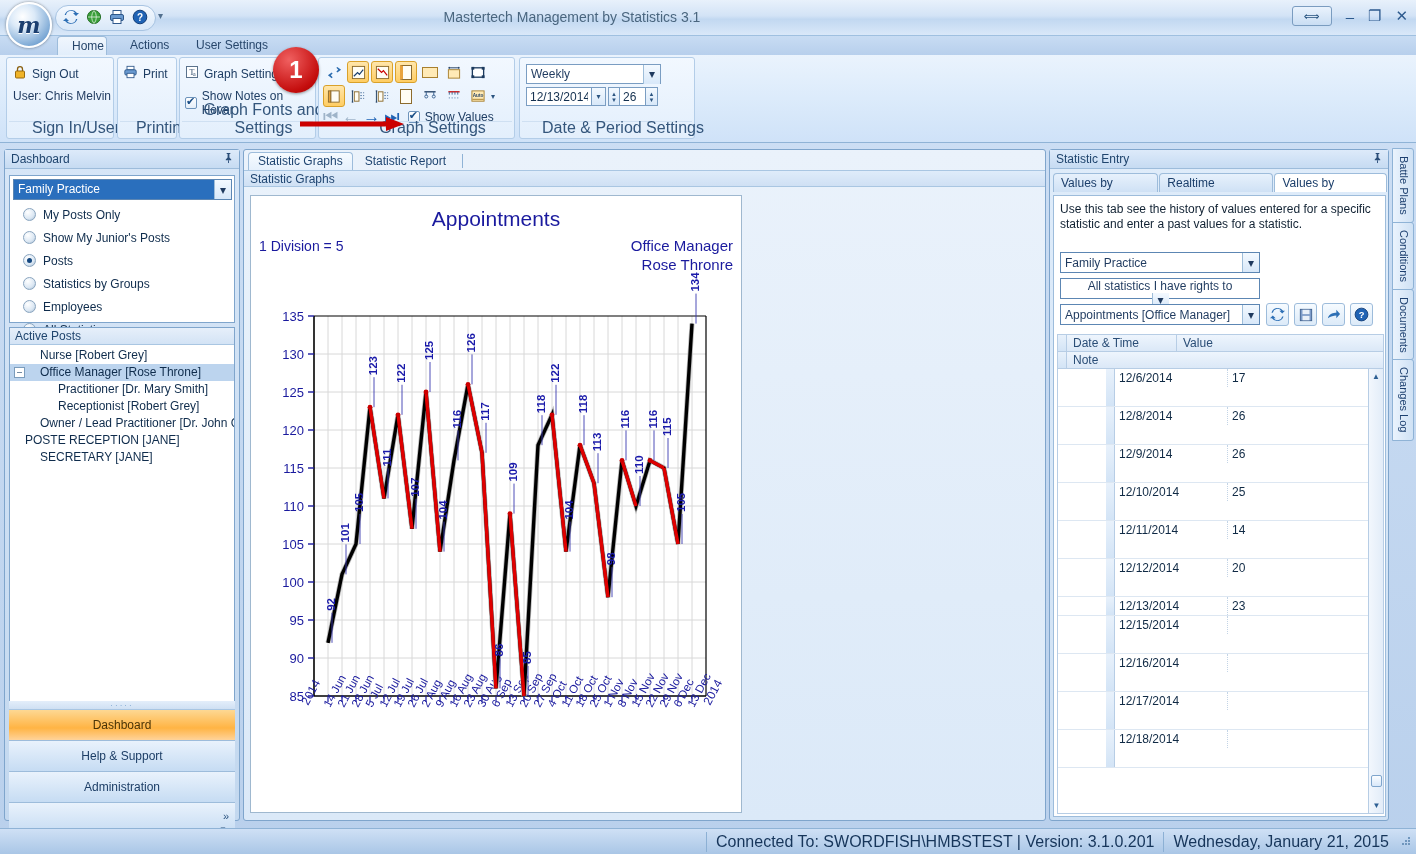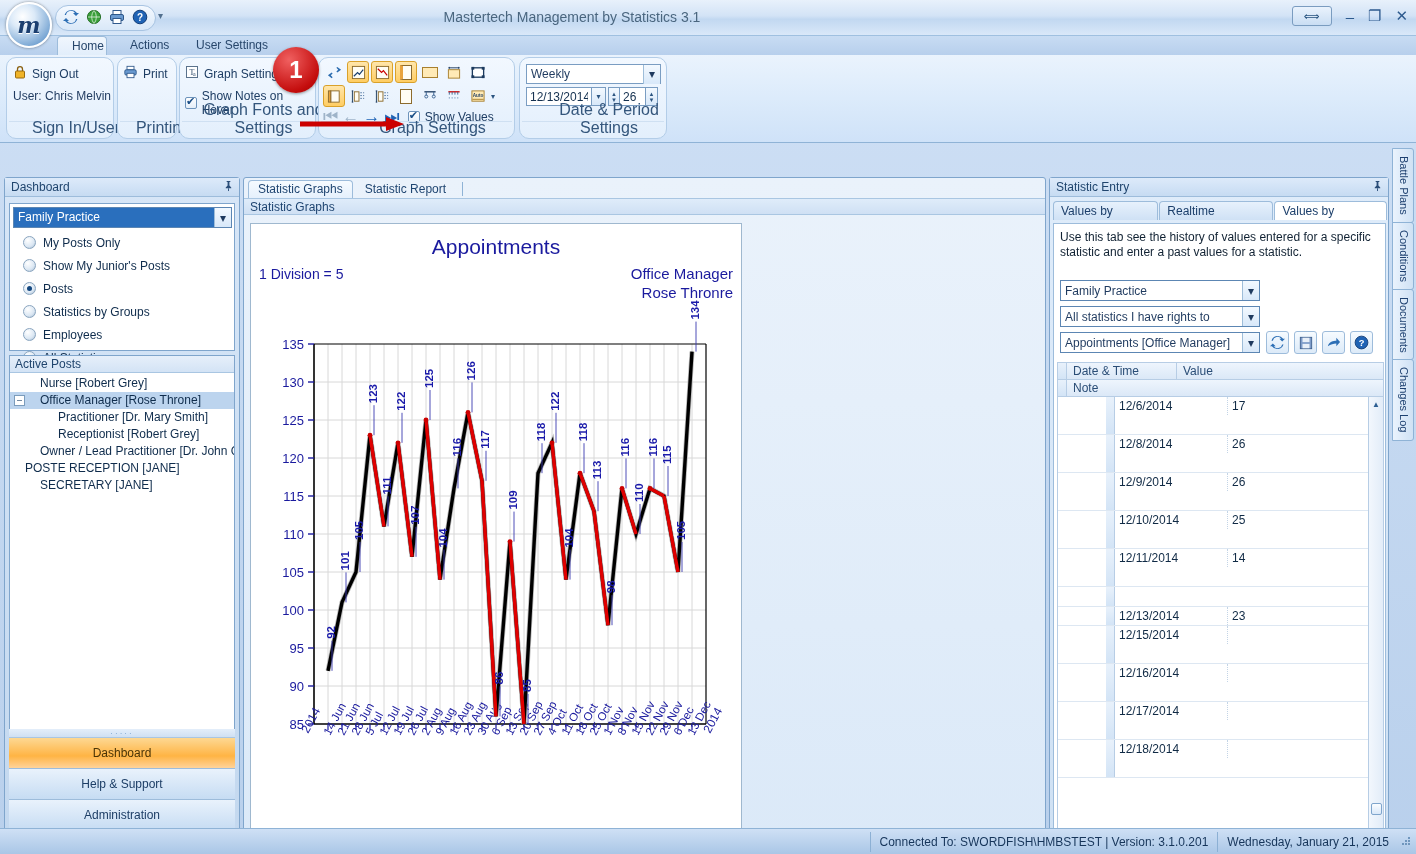--- a/index.html
+++ b/index.html
@@ -41,21 +41,21 @@
      background:linear-gradient(#c8dcf3,#b7cfec); }
   .ribtab{ position:absolute; top:0; height:19px; line-height:19px; padding:0 14px; font-size:12px; color:#27466b;}
   .ribtab.active{ background:linear-gradient(#f0f6fd,#e2eefb); border:1px solid #9dbcdb; border-bottom:none;
      border-radius:4px 4px 0 0; }
 
   
   .ribbon{ position:absolute; left:0; top:55px; width:1416px; height:88px;
      background:linear-gradient(#eaf3fd 0%, #dcebfb 50%, #cfe2f8 100%);
      border-bottom:1px solid #8fb3d6; }
   .group{ position:absolute; top:2px; height:82px;
-     border:1px solid #b3cde8; border-radius:10px;
+     border:1px solid #b3cde8; border-radius:3px;
      background:linear-gradient(#f2f8ff,#e3effc);}
   .group-label{ position:absolute; bottom:1px; left:16px; width:100%; text-align:center;
      font-size:16px; color:#34567c; }
   .group-sep{ position:absolute; bottom:16px; left:2px; right:2px; height:1px; background:#cfe0f2; }
 
   .rowbtn{ display:flex; align-items:center; gap:5px; font-size:12px; color:#1e3d63; }
   .chk{ width:12px;height:12px;border:1px solid #6d93bb; background:linear-gradient(#fff,#e4eef9);
         display:inline-block; position:relative; border-radius:2px;}
   .chk::after{ content:"✔"; position:absolute; left:0px; top:-3px; font-size:11px; color:#1a4e86;}
 
@@ -73,21 +73,21 @@
 
   .badge1{ position:absolute; left:273px; top:47px; width:46px; height:46px; border-radius:50%;
      background:radial-gradient(circle at 35% 28%, #f06060, #c40d0d 70%, #9c0000 100%);
      color:#fff; font-size:24px; font-weight:bold; display:flex;align-items:center;justify-content:center;
      z-index:25; box-shadow:0 1px 3px rgba(0,0,0,.4); font-family:"Liberation Sans",sans-serif;}
   .redarrow{ position:absolute; left:300px; top:61px; width:105px; height:16px; z-index:24; }
 
   
   .body{ position:absolute; left:0; top:144px; width:1416px; height:684px; }
 
-  .panel{ position:absolute; border:1px solid #7fa5cc; border-radius:3px; background:#fff;margin-top:28px; }
+  .panel{ position:absolute; border:1px solid #7fa5cc; border-radius:3px; background:#fff; }
   .panel-head{ height:19px; background:linear-gradient(#ddeafa,#c6dbf2); border-bottom:1px solid #9dbcdb;
      font-size:12px; color:#20456e; padding:2px 6px; position:relative;}
   .pin{ position:absolute; right:5px; top:2px; font-size:12px; color:#27496f; }
 
   
   #dash{ left:4px; top:5px; width:236px; height:672px; background:linear-gradient(#d7e6f7,#c3d8ef); }
   .combo{ height:21px; border:1px solid #5c86b3; background:#fff; display:flex; align-items:center;
      font-size:12px; }
   .combo .val{ flex:1; padding:0 4px; }
   .combo .btn{ width:17px; height:19px; border-left:1px solid #9ebdd9;
@@ -136,21 +136,21 @@
   .rowhead{ width:9px; background:linear-gradient(#e8f1fb,#d3e4f6); border-right:1px solid #b7cde5; }
 
   .vtabs{ position:absolute; left:1392px; top:148px; width:22px; }
   .vtab{ width:22px; border:1px solid #8fb3d6; border-radius:0 3px 3px 0;
      background:linear-gradient(90deg,#eaf3fd,#cfe1f4); color:#1d4070; font-size:11px;
      writing-mode:vertical-rl; text-align:center; padding:7px 3px; margin-bottom:-1px;}
 
   .statusbar{ position:absolute; left:0; top:828px; width:1416px; height:26px;
      background:linear-gradient(#cfe0f5,#a9c6e6); border-top:1px solid #8fb3d6;
      display:flex; align-items:center; justify-content:flex-end; }
-  .status-cell{ height:20px; line-height:20px; padding:0 9px; font-size:12px; color:#16355a;
+  .status-cell{ height:20px; line-height:20px; padding:0 9px; font-size:16px; color:#16355a;
      border-left:1px solid #8cb0d4; }
 
   .scrollbar{ position:absolute; width:15px; background:linear-gradient(90deg,#f2f7fd,#e2ecf8);
      border-left:1px solid #b7cde5; }
   .sb-arrow{ height:15px; display:flex;align-items:center;justify-content:center; font-size:8px; color:#2d5f93; }
   .sb-thumb{ position:absolute; left:2px; width:11px; height:12px; border:1px solid #7fa5cc; border-radius:2px;
      background:linear-gradient(#fbfdff,#d9e8f9);}
   .grip{ text-align:center; letter-spacing:2px; font-size:8px; color:#7fa8d2; height:9px;
      background:linear-gradient(#e3eefa,#cfe0f3); border-bottom:1px solid #a9c6e2;}
 </style>
@@ -355,21 +355,21 @@
         <span class="arrowbtn" style="color:#1f63b5;">⏭</span>
         <span class="rowbtn" style="margin-left:4px;">
           <span class="chk"></span>
           <span>Show Values</span>
         </span>
       </div>
       <div class="group-sep"></div>
       <div class="group-label">Graph Settings</div>
     </div>
 
-    <div class="group" style="left:519px; width:148px;">
+    <div class="group" style="left:519px; width:176px;">
       <div class="combo" style="position:absolute;left:6px;top:6px;width:135px;height:20px;border-color:#7a9dc2;">
         <span class="val">Weekly</span>
         <span class="btn">▾</span>
       </div>
       <div style="position:absolute;left:6px;top:29px;display:flex;align-items:center;">
         <input class="smallinput" style="width: 66px;" value="12/13/2014">
         <span style="width:14px;height:19px;border:1px solid #7a9dc2;border-left:none;background:linear-gradient(#f3f9ff,#d8e8f9);display:flex;align-items:center;justify-content:center;" class="caret">▾</span>
         <span style="width:12px;height:19px;border:1px solid #7a9dc2;background:linear-gradient(#f3f9ff,#d8e8f9);display:flex;flex-direction:column;align-items:center;justify-content:center;font-size:6px;color:#2b5480;margin-left:2px;">▲<span>▼</span></span>
         <input class="smallinput" style="width: 26px; border-left: none;" value="26">
         <span style="width:12px;height:19px;border:1px solid #7a9dc2;border-left:none;background:linear-gradient(#f3f9ff,#d8e8f9);display:flex;flex-direction:column;align-items:center;justify-content:center;font-size:6px;color:#2b5480;">▲<span>▼</span></span>
@@ -693,21 +693,21 @@
         <div class="ptab active">Values by Statistic</div>
       </div>
 
       <div style="position:absolute;left:3px;top:45px;width:333px;height:622px;background:#fff;border:1px solid #9dbcdb;">
         <div class="helptext">Use this tab see the history of values entered for a specific statistic and enter a past values for a statistic.</div>
 
         <div class="combo" style="position:absolute;left:6px;top:56px;width:200px;">
           <span class="val">Family Practice</span>
           <span class="btn">▾</span>
         </div>
-        <div class="combo" style="position:absolute;left:6px;top:82px;width:200px;">
+        <div class="combo" style="position:absolute;left:6px;top:82px;width:200px;flex-direction:column;">
           <span class="val">All statistics I have rights to</span>
           <span class="btn">▾</span>
         </div>
         <div class="combo" style="position:absolute;left:6px;top:108px;width:200px;">
           <span class="val">Appointments [Office Manager]</span>
           <span class="btn">▾</span>
         </div>
 
         <div style="position:absolute;left:212px;top:107px;display:flex;gap:5px;">
           <span style="width:23px;height:23px;border:1px solid #9dbcdb;border-radius:3px;background:linear-gradient(#f6fbff,#dceaf8);display:flex;align-items:center;justify-content:center;">
@@ -793,20 +793,24 @@
                   <div class="grid-row">
                     <span class="cell-date">12/11/2014</span>
                     <span class="cell-val">14</span>
                   </div>
                   <div class="note-row"></div>
                 </div>
               </div>
               <div class="rowgrp" style="display: flex;">
                 <div class="rowhead" style="min-width: 9px;"></div>
                 <div style="flex: 1 1 0%;">
+                  <div class="grid-row">
+                    <span class="cell-date">12/12/2014</span>
+                    <span class="cell-val">20</span>
+                  </div>
                   <div class="note-row"></div>
                 </div>
               </div>
               <div class="rowgrp" style="display: flex;">
                 <div class="rowhead" style="min-width: 9px;"></div>
                 <div style="flex: 1 1 0%;">
                   <div class="grid-row">
                     <span class="cell-date">12/13/2014</span>
                     <span class="cell-val">23</span>
                   </div>

